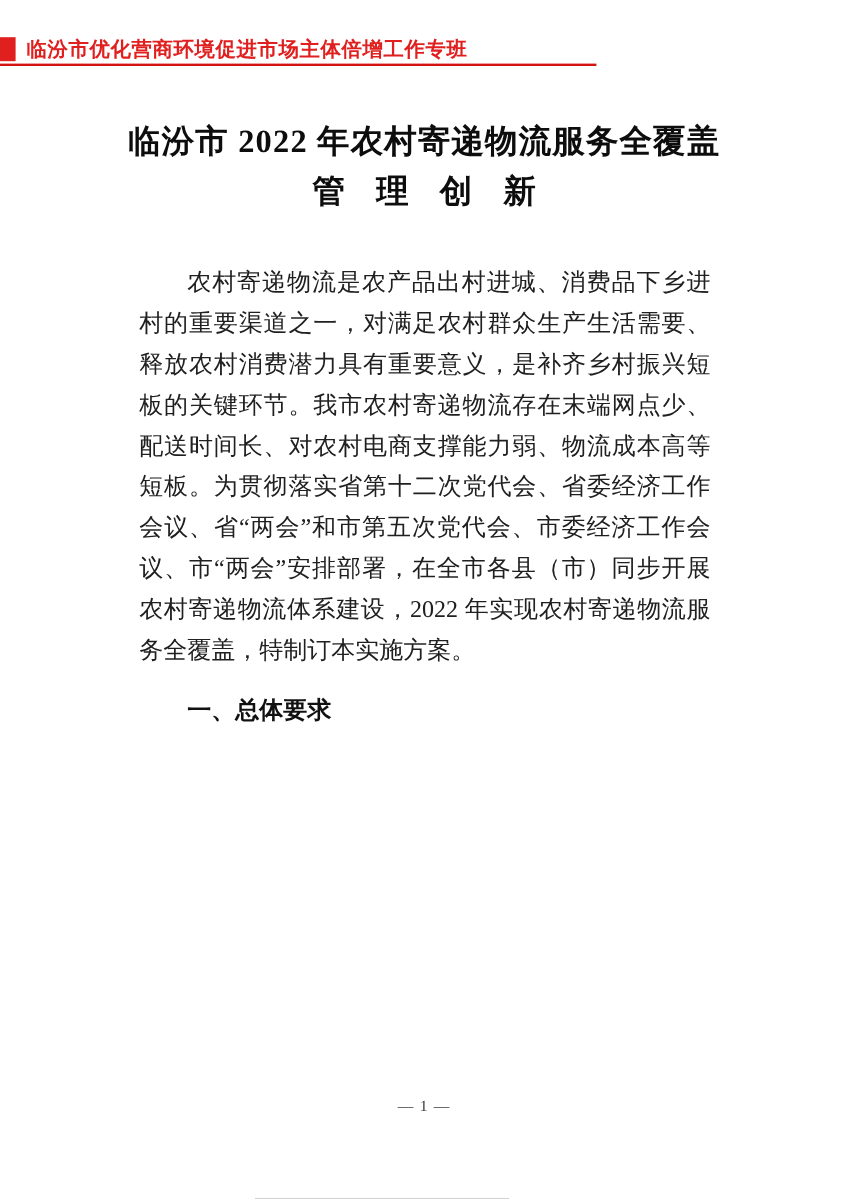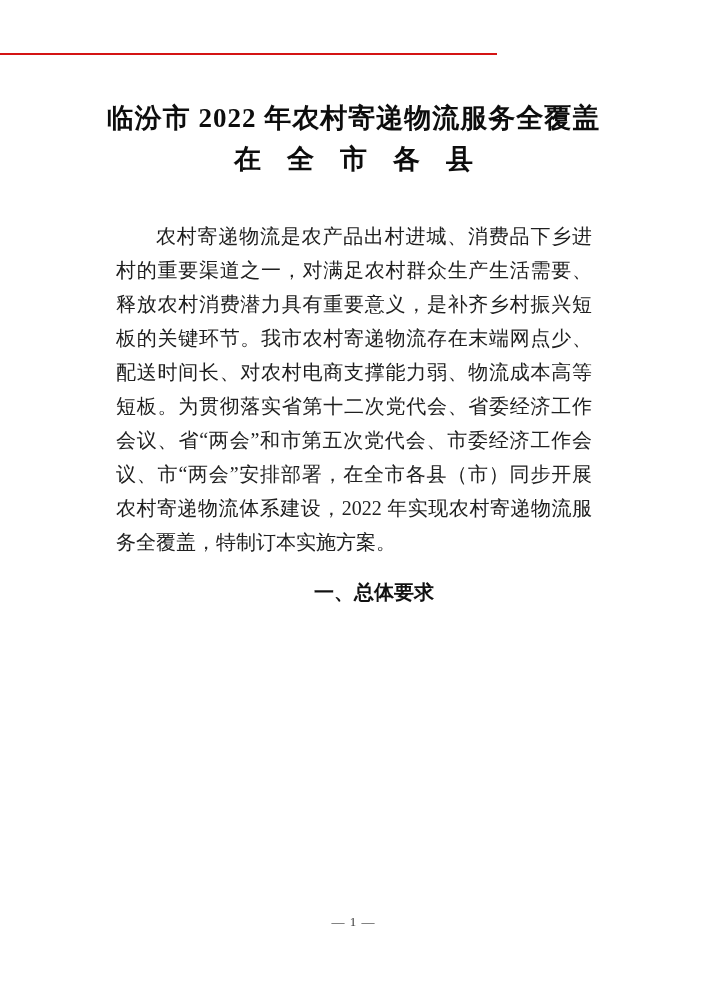--- a/index.html
+++ b/index.html
@@ -71,21 +71,21 @@
     line-height: 34px;
     text-align: justify;
     text-justify: inter-ideograph;
     color: #202020;
   }
   .doc-body p { text-indent: 2em; margin: 16px; }
   .doc-body p.section-heading {
     font-family: "Liberation Sans", sans-serif;
     font-weight: bold;
     color: #111;
-    text-align: center;
+    text-align: left;
   }
   .doc-body p.sub-heading {
     text-align: left;
   }
   
   .page-number {
     position: absolute;
     top: 914px;
     left: 0;
     width: 707px;
@@ -93,26 +93,30 @@
     font-size: 13px;
     letter-spacing: 1px;
     color: #3a3a3a;
   }
 </style>
 </head>
 <body>
 
 <div class="page">
 
+  <header class="letterhead">
+    <span class="flag"></span>
+    <span class="letterhead-title">临汾市优化营商环境促进市场主体倍增工作专班</span>
+  </header>
 
   <div class="header-rule"></div>
 
   <h1 class="doc-title">
     <span class="t1">临汾市 2022 年农村寄递物流服务全覆盖</span>
-    <span class="t2">在全市各县</span>
+    <span class="t2">管理创新</span>
   </h1>
 
   <main class="doc-body">
     <p class="para">农村寄递物流是农产品出村进城、消费品下乡进村的重要渠道之一，对满足农村群众生产生活需要、释放农村消费潜力具有重要意义，是补齐乡村振兴短板的关键环节。我市农村寄递物流存在末端网点少、配送时间长、对农村电商支撑能力弱、物流成本高等短板。为贯彻落实省第十二次党代会、省委经济工作会议、省“两会”和市第五次党代会、市委经济工作会议、市“两会”安排部署，在全市各县（市）同步开展农村寄递物流体系建设，2022 年实现农村寄递物流服务全覆盖，特制订本实施方案。</p>
     <p class="section-heading">一、总体要求</p>
   </main>
 
   <footer class="page-number">— 1 —</footer>
 
 </div>

